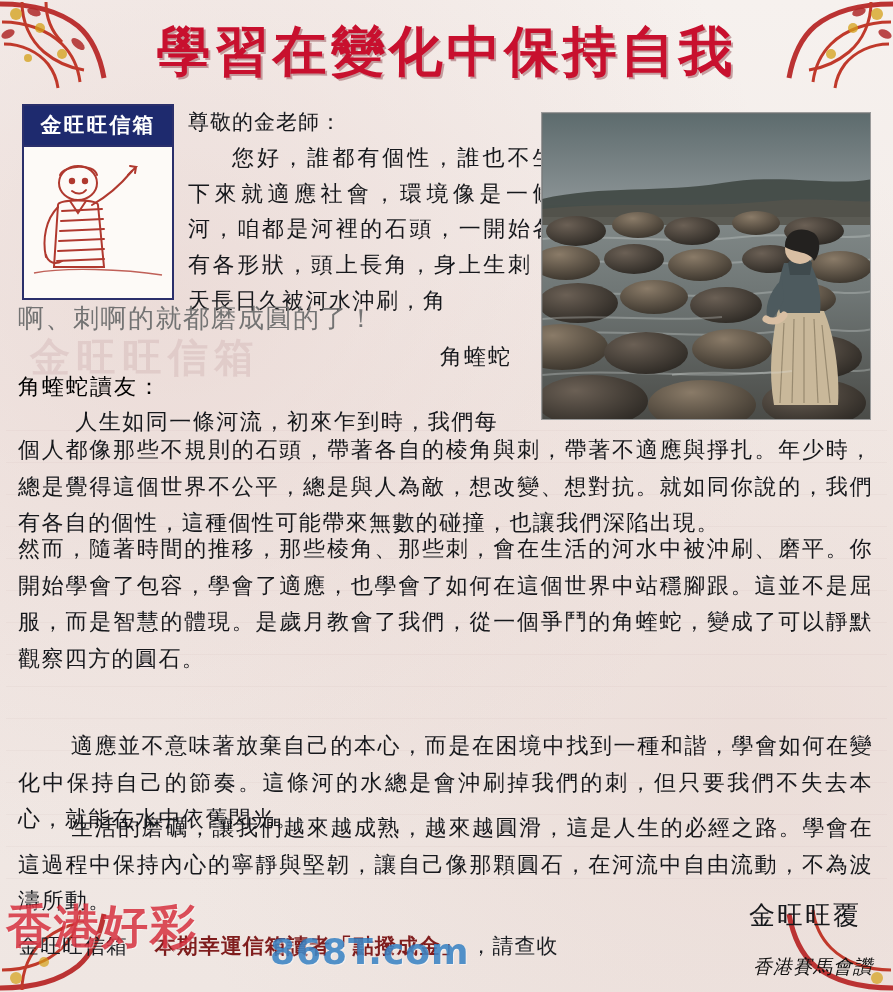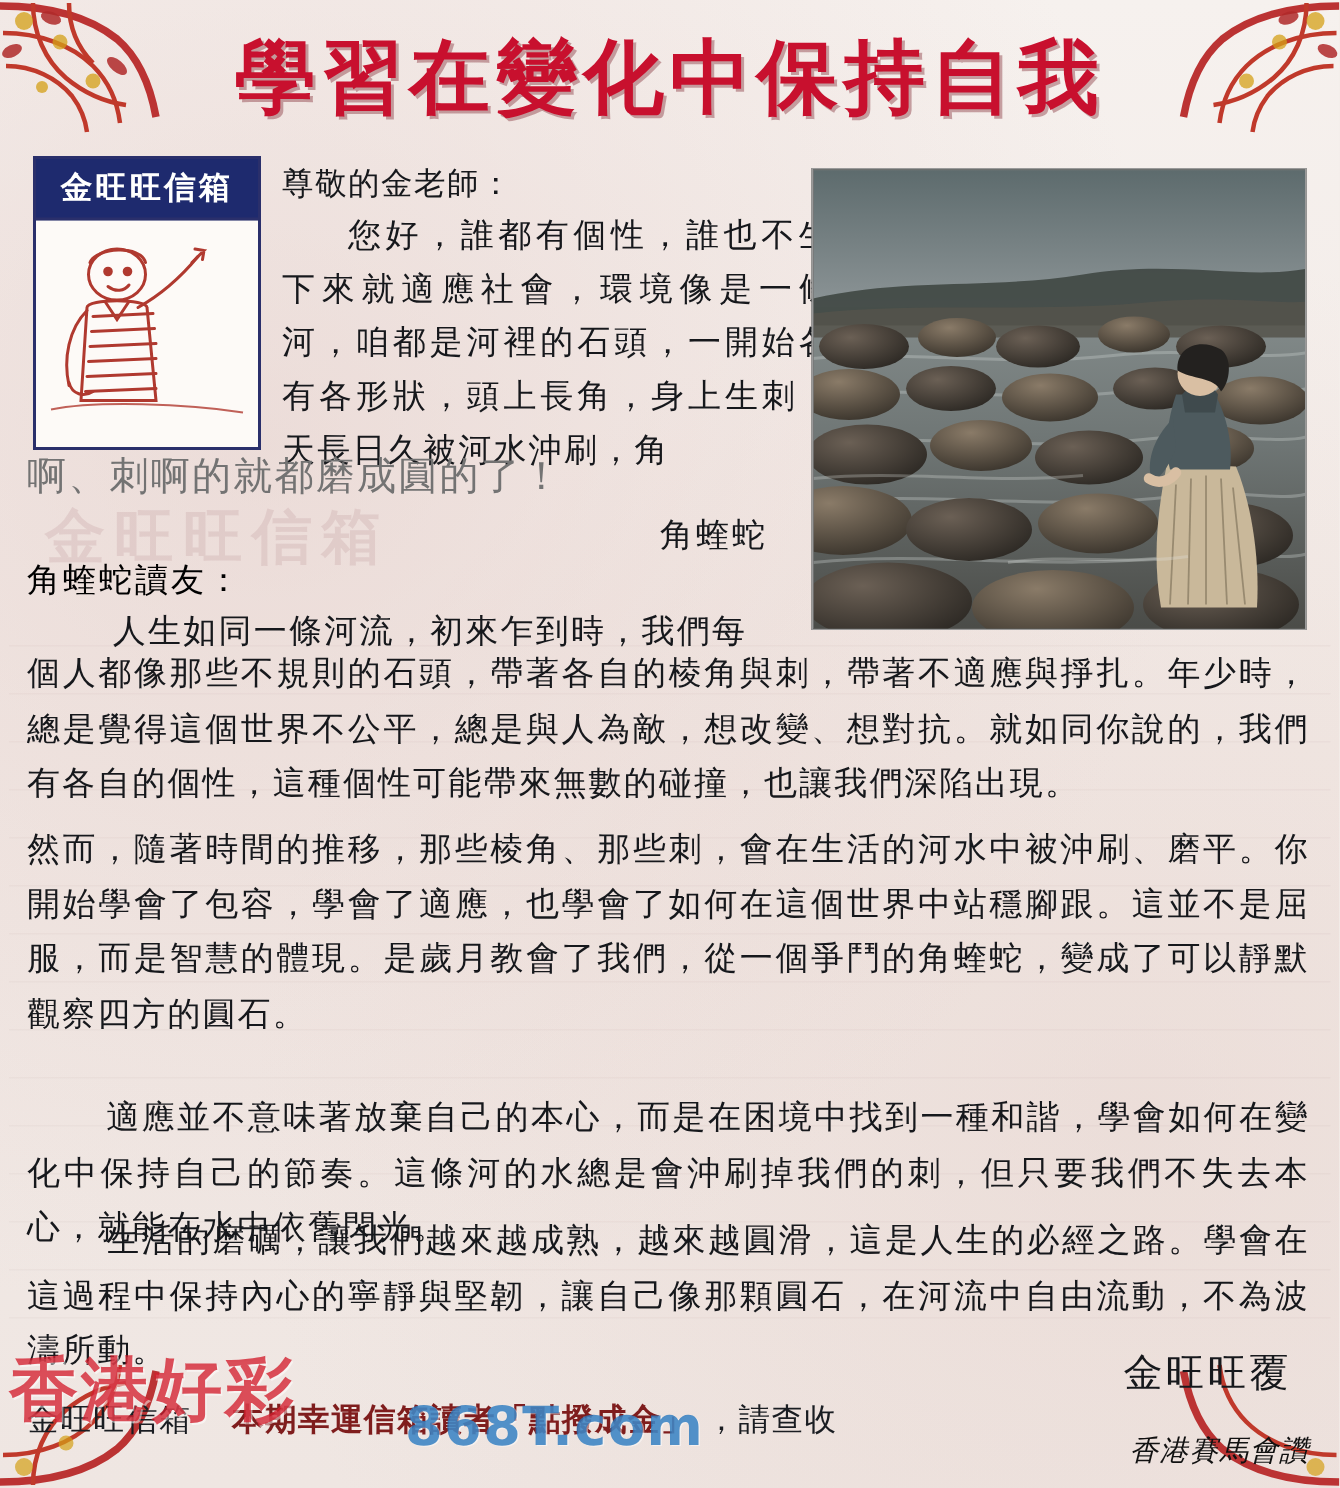--- a/index.html
+++ b/index.html
@@ -101,21 +101,21 @@
     position: absolute; left: 18px; top: 404px; width: 530px;
     font-size: 22px; line-height: 1.62; letter-spacing: 1.5px; color: #16181c;
     text-indent: 2.6em;
   }
   .body-block {
     position: absolute; left: 18px; right: 20px;
     font-size: 22px; line-height: 1.66; letter-spacing: 1.4px;
     color: #16181c; text-align: justify;
   }
   .body-block.p1 { top: 432px; }
-  .body-block.p2 { top: 549px; }
+  .body-block.p2 { top: 531px; }
   .body-block.p3 { top: 728px; }
   .body-block.p4 { top: 810px; }
   .body-block .ind { text-indent: 2.4em; display: block; }
 
   .signature-2 {
     position: absolute; right: 32px; top: 898px;
     font-size: 26px; letter-spacing: 2px; color: #16181c;
   }
 
   

